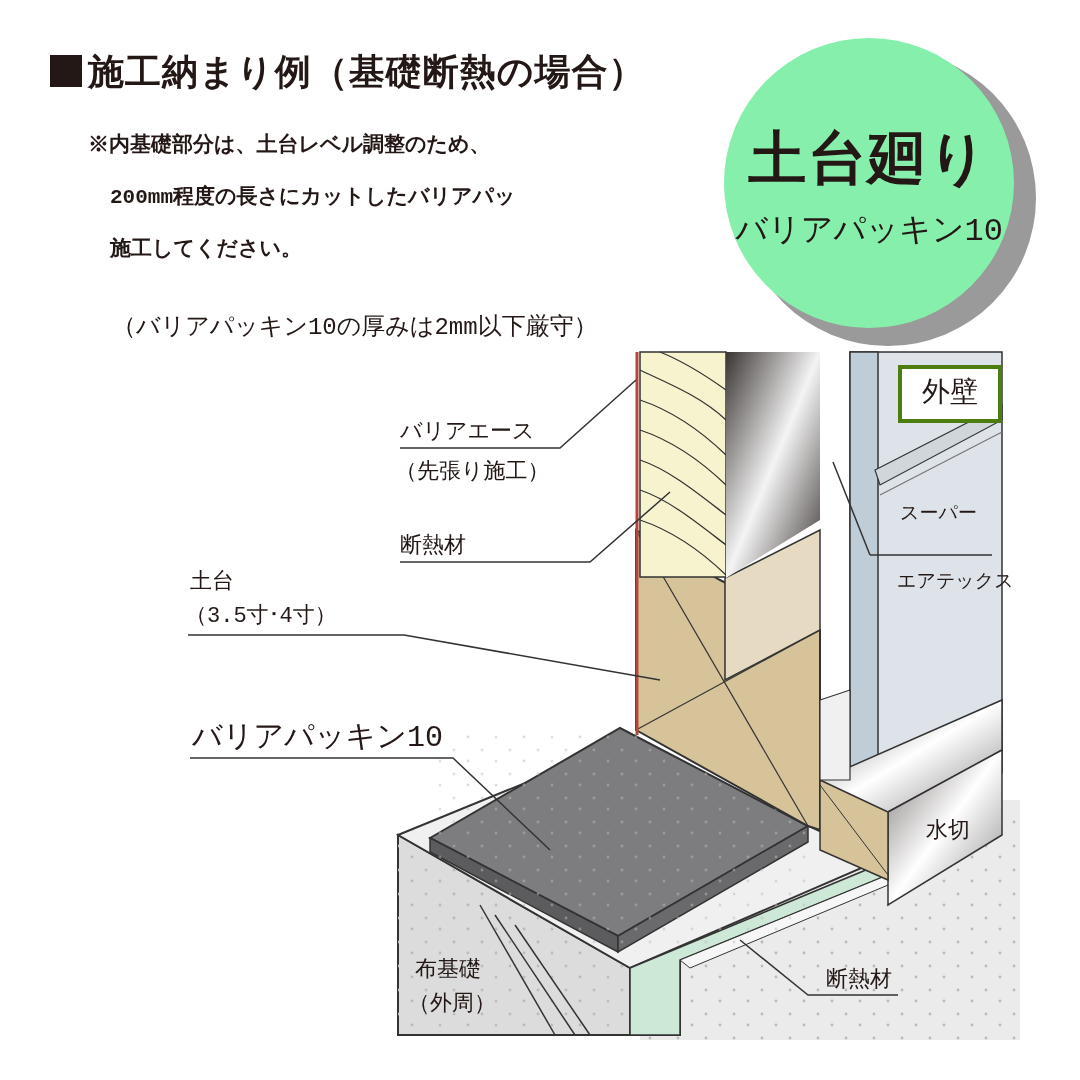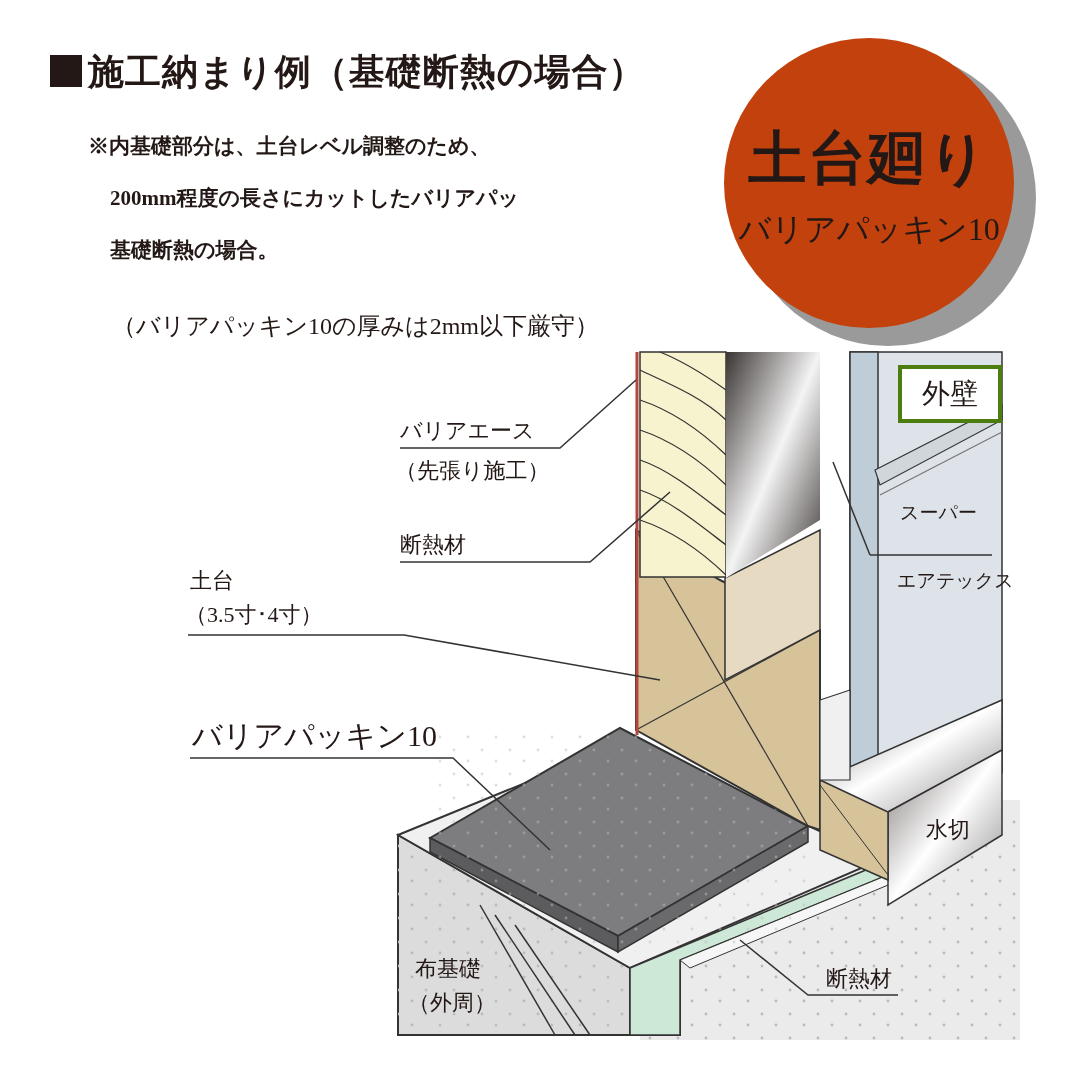--- a/index.html
+++ b/index.html
@@ -1,43 +1,43 @@
 <!DOCTYPE html>
 <html><head>
 <meta charset="utf-8">
 <style>
   html,body{margin:0;padding:0;background:#fff;}
-  #stage{position:relative;width:1080px;height:1080px;overflow:hidden;background:#fff;font-family:Liberation Serif, serif;color:#231815;}
+  #stage{position:relative;width:1080px;height:1080px;overflow:hidden;background:#fff;font-family:Liberation Mono, monospace;color:#231815;}
   .title{position:absolute;left:50px;top:48px;font-size:36px;font-weight:bold;letter-spacing:1px;white-space:nowrap;}
   .title .sq{display:inline-block;width:32px;height:32px;background:#231815;vertical-align:-3px;margin-right:6px;}
   .note{position:absolute;left:88px;top:120px;font-size:21px;line-height:52px;font-weight:bold;}
   .note .line{display:block;white-space:nowrap;}
   .note .l1{margin-left:0;}
   .note .ind{margin-left:22px;}
   .sub{position:absolute;left:112px;top:310px;font-size:24px;white-space:nowrap;}
   .circle-shadow{position:absolute;left:740px;top:50px;width:296px;height:296px;border-radius:50%;background:#9a9a9a;}
-  .circle{position:absolute;left:724px;top:38px;width:290px;height:290px;border-radius:50%;background:#c2410c;text-align:center;}
+  .circle{position:absolute;left:724px;top:38px;width:290px;height:290px;border-radius:50%;background:#86efac;text-align:center;}
   .circle .big{position:absolute;top:82px;left:0;right:0;font-size:58px;font-weight:bold;letter-spacing:2px;}
   .circle .small{position:absolute;top:170px;left:0;right:0;font-size:32px;}
   svg{position:absolute;left:0;top:0;}
   .lbl{position:absolute;font-size:22px;white-space:nowrap;}
   .lbl-big{font-size:30px;}
   .gaiheki{position:absolute;left:898px;top:365px;width:96px;height:50px;border:4px solid #4d7c0f;background:#fff;font-size:28px;text-align:center;line-height:50px;}
 </style>
 </head>
 <body>
 
 <div id="stage">
 
   <div class="title"><span class="sq"></span><span>施工納まり例（基礎断熱の場合）</span></div>
 
   <div class="note">
     <span class="line l1">※内基礎部分は、土台レベル調整のため、</span>
     <span class="line ind">200mm程度の長さにカットしたバリアパッ</span>
-    <span class="line ind">基礎断熱の場合。</span>
+    <span class="line ind">施工してください。</span>
   </div>
   <div class="sub">（バリアパッキン10の厚みは2mm以下厳守）</div>
 
   <div class="circle-shadow"></div>
   <div class="circle">
     <div class="big">土台廻り</div>
     <div class="small">バリアパッキン10</div>
   </div>
 
   <svg width="1080" height="1080" viewBox="0 0 1080 1080">

